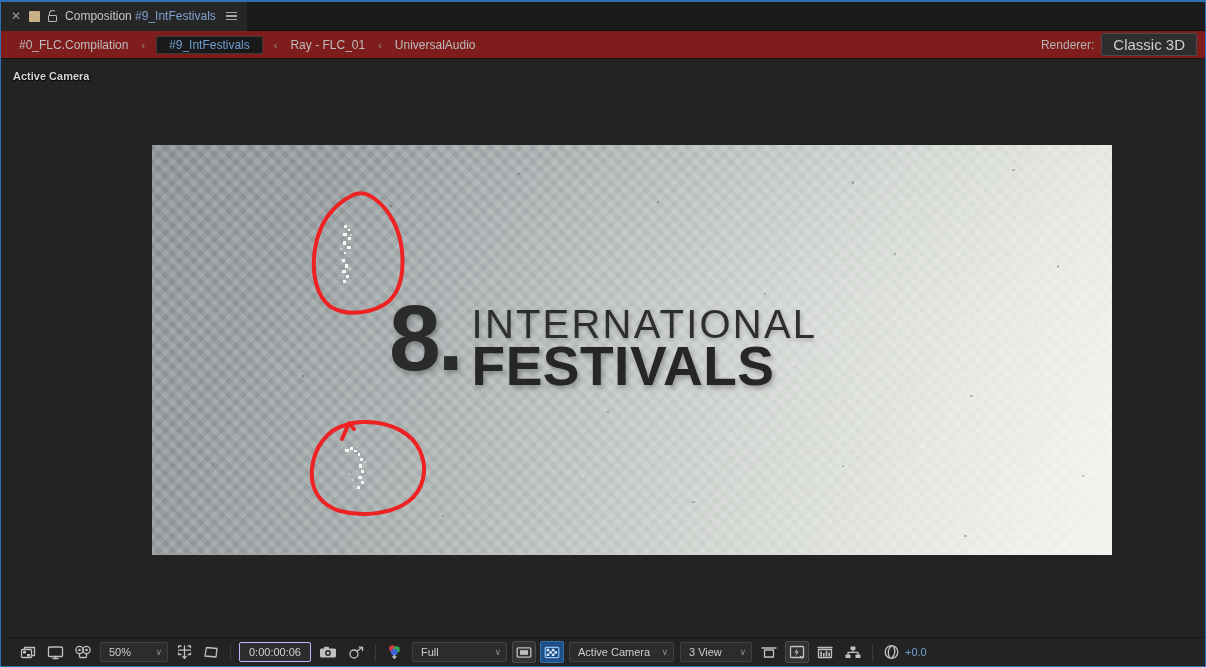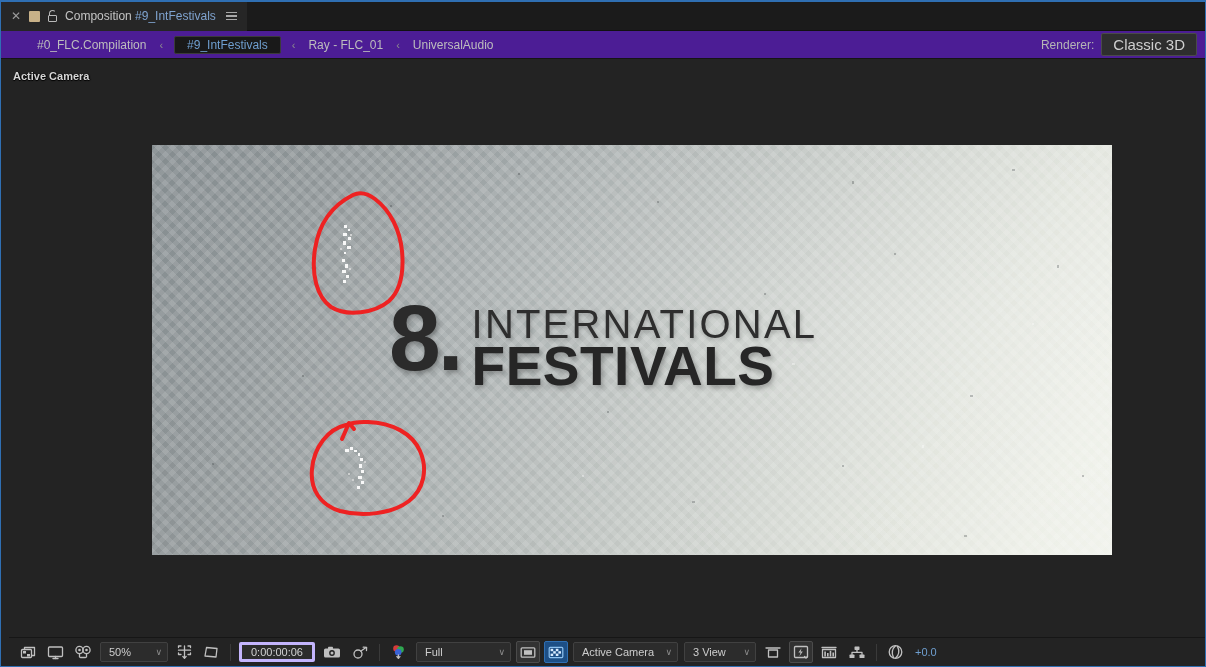--- a/index.html
+++ b/index.html
@@ -53,24 +53,24 @@
   .tab-menu {
     display: inline-flex; flex-direction: column; gap: 2px;
     margin-left: 3px; cursor: pointer;
   }
   .tab-menu i { display:block; width: 11px; height: 1.5px; background: #a8a8a8; }
 
   
   .crumbbar {
     position: absolute; left: 0; top: 29px;
     width: 1204px; height: 28px;
-    background: #4c1d95;
+    background: #7f1d1d;
     display: flex; align-items: center;
     border-bottom: 1px solid #151515;
-    padding-left: 32px;
+    padding-left: 14px;
   }
   .crumb {
     font-size: 12px; color: #bdbdbd; white-space: nowrap;
     padding: 2px 4px;
   }
   .crumb.sel {
     color: #6f9fd0;
     background: #191919;
     border: 1px solid #3b3b3b;
     border-radius: 2px;
@@ -196,24 +196,24 @@
 
   .sel-field {
     display: flex; align-items: center; justify-content: space-between;
     height: 20px; background: #2c2c2c; border: 1px solid #414141;
     border-radius: 2px; color: #cdcdcd; font-size: 11px;
     padding: 0 5px 0 8px; margin: 0 3px;
   }
   .sel-field .cv { color: #8d8d8d; font-size: 9px; margin-left: 8px; }
   .ro-field {
     display: flex; align-items: center; height: 20px;
-    background: #2c2c2c; border: 3px solid #c4b5fd; border-radius: 2px;
+    background: #2c2c2c; border: 1px solid #c4b5fd; border-radius: 2px;
     color: #d2d2d2; font-size: 11px; padding: 0 9px; margin: 0 3px;
   }
-  .plusval { font-size: 11px; color: #6f9fd0; margin-left: 6px; }
+  .plusval { font-size: 11px; color: #6f9fd0; }
 
   
   svg { display: block; }
   .ic { stroke: #c0c0c0; stroke-width: 1.3; fill: none;
         stroke-linecap: round; stroke-linejoin: round; }
   .icf { fill: #c0c0c0; stroke: none; }
 </style>
 </head>
 <body>
 

